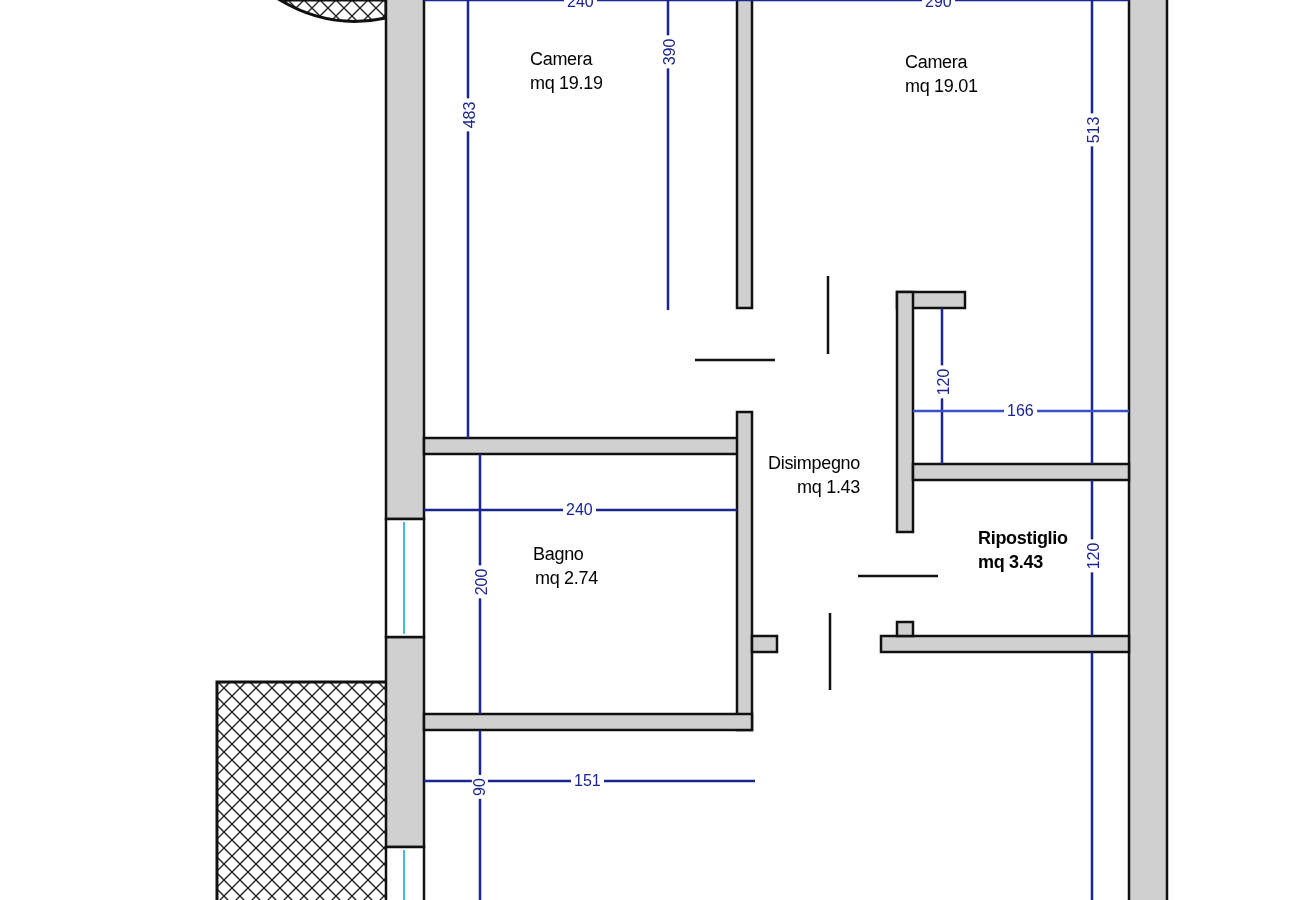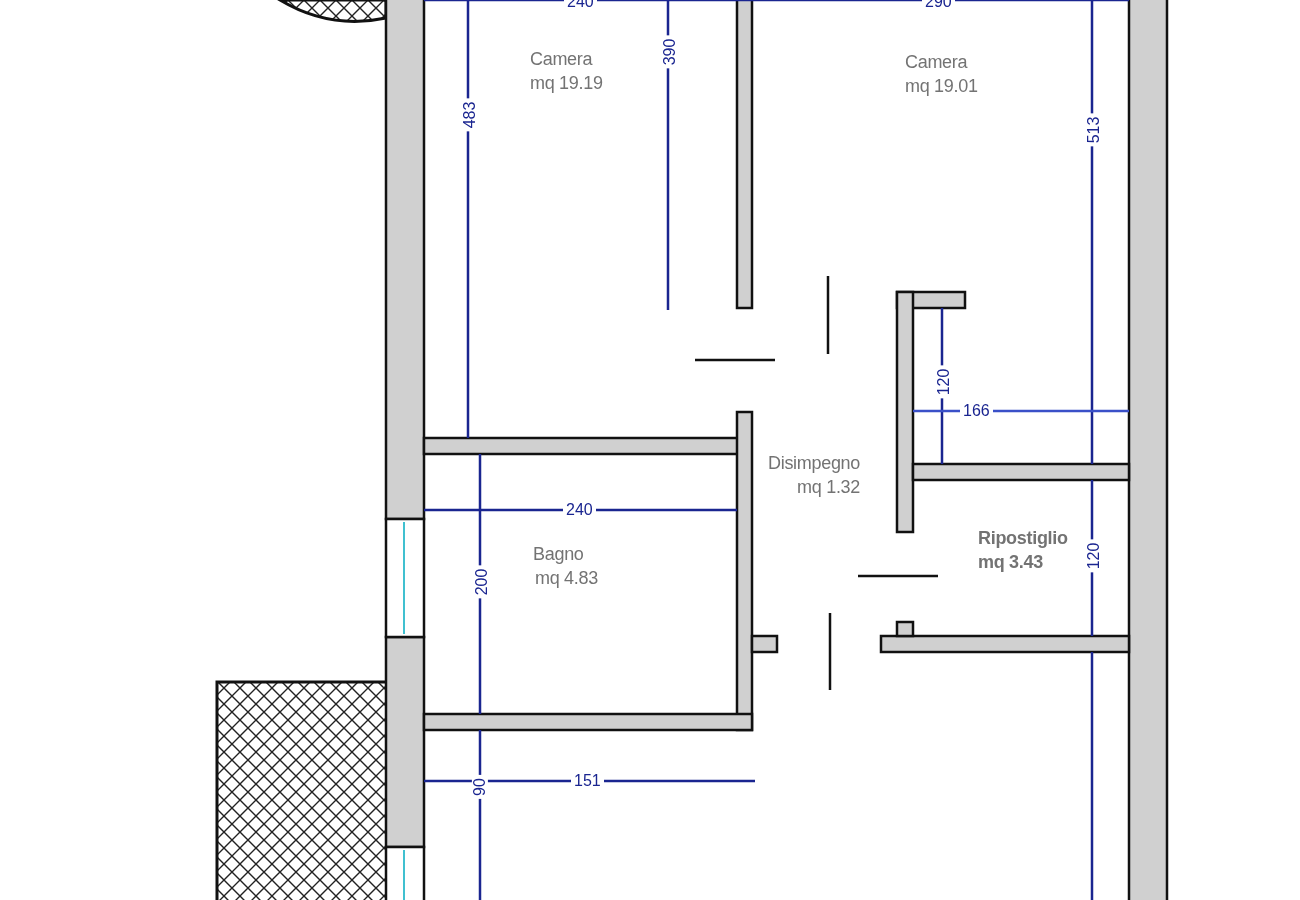--- a/index.html
+++ b/index.html
@@ -1,19 +1,19 @@
 <!DOCTYPE html>
 <html><head>
 <meta charset="utf-8">
 <style>
   html, body { margin: 0; padding: 0; background: #ffffff; }
   body { width: 1300px; height: 900px; overflow: hidden; position: relative;
          font-family: "Liberation Sans", sans-serif; }
   #plan { position: absolute; left: 0; top: 0; width: 1300px; height: 900px; }
-  .label { position: absolute; color: #737373; font-size: 18px; line-height: 24px;
+  .label { position: absolute; color: #000000; font-size: 18px; line-height: 24px;
            letter-spacing: -0.3px; white-space: nowrap; }
   .dim { position: absolute; color: #1a2590; font-size: 16px; background: #fff;
          padding: 0 3px; line-height: 16px; white-space: nowrap; }
   .dim.v { transform: rotate(-90deg); transform-origin: center center; }
 </style>
 </head>
 <body>
 
 <svg id="plan" viewBox="0 0 1300 900" xmlns="http://www.w3.org/2000/svg">
   <defs>
@@ -90,39 +90,39 @@
     <line x1="480" y1="730" x2="480" y2="900"></line>
   </g>
 </svg>
 
 <div class="dim" style="left:564px; top:-6px;">240</div>
 <div class="dim" style="left:922px; top:-6px;">290</div>
 <div class="dim v" style="left:454px; top:107px;">483</div>
 <div class="dim v" style="left:654px; top:44px;">390</div>
 <div class="dim v" style="left:1078px; top:122px;">513</div>
 <div class="dim v" style="left:928px; top:374px;">120</div>
-<div class="dim" style="left:960px; top:403px;">166</div>
+<div class="dim" style="left:1004px; top:403px;">166</div>
 <div class="dim" style="left:563px; top:502px;">240</div>
 <div class="dim v" style="left:466px; top:574px;">200</div>
 <div class="dim v" style="left:1078px; top:548px;">120</div>
 <div class="dim" style="left:571px; top:773px;">151</div>
 <div class="dim v" style="left:468px; top:779px;">90</div>
 
 <div class="label" style="left:530px; top:47px;">
   <div>Camera</div>
   <div>mq 19.19</div>
 </div>
 <div class="label" style="left:905px; top:50px;">
   <div>Camera</div>
   <div>mq 19.01</div>
 </div>
 <div class="label" style="left:768px; top:451px;text-align:right;">
   <div>Disimpegno</div>
-  <div>mq 1.32</div>
+  <div>mq 1.43</div>
 </div>
 <div class="label" style="left:533px; top:542px;">
   <div>Bagno</div>
-  <div style="padding-left:2px;">mq 4.83</div>
+  <div style="padding-left:2px;">mq 2.74</div>
 </div>
 <div class="label" style="left:978px; top:526px;font-weight:bold;">
   <div>Ripostiglio</div>
   <div>mq 3.43</div>
 </div>
 
 </body></html>

